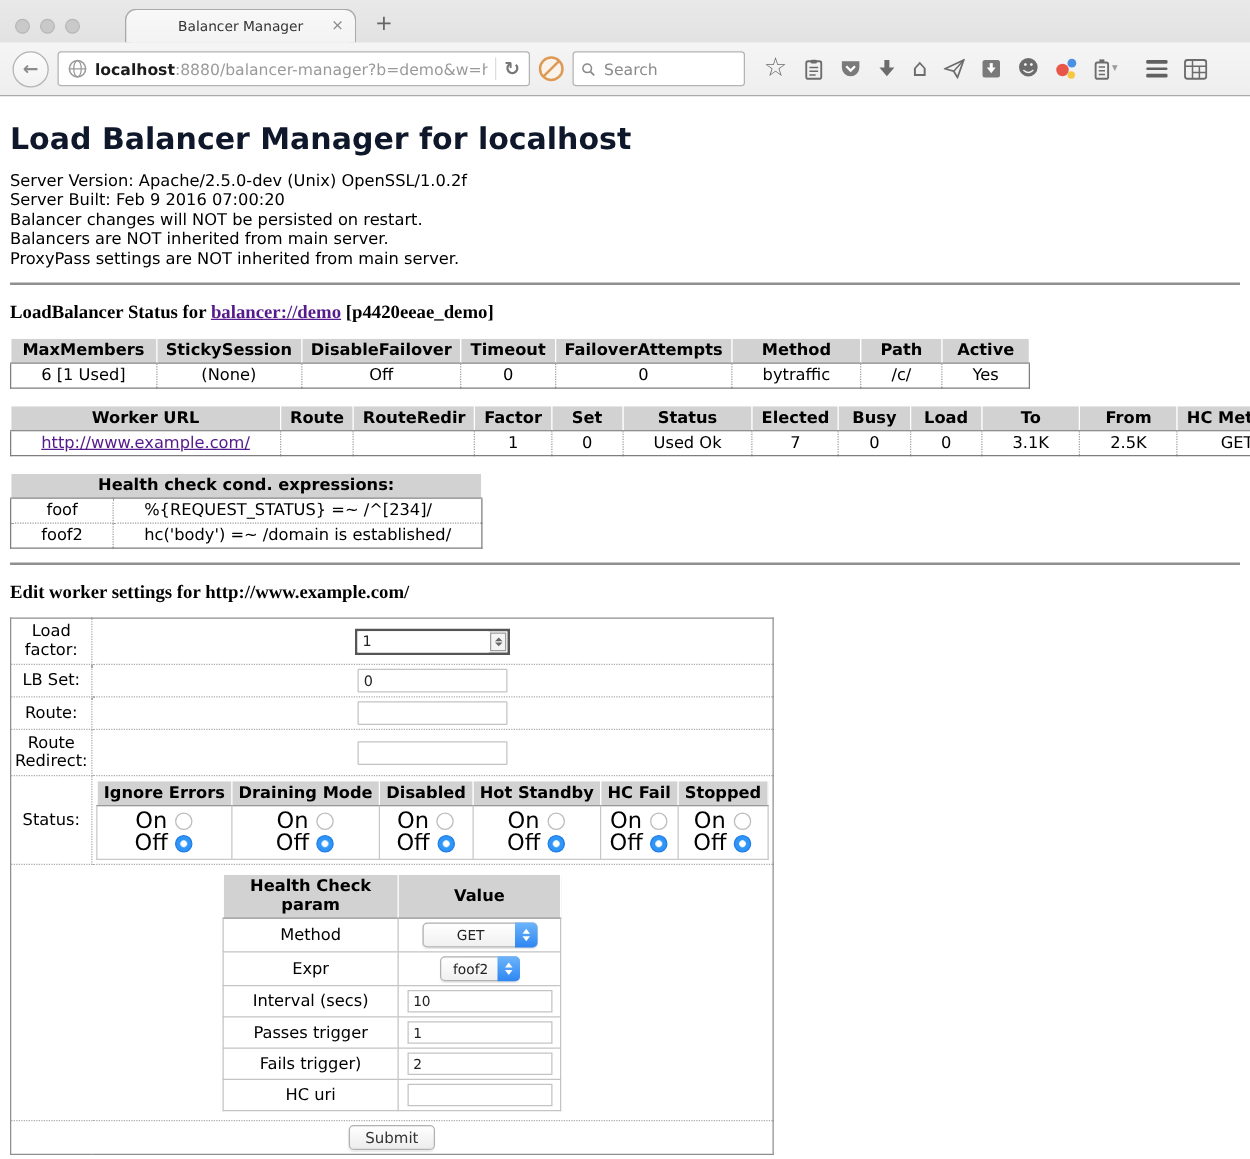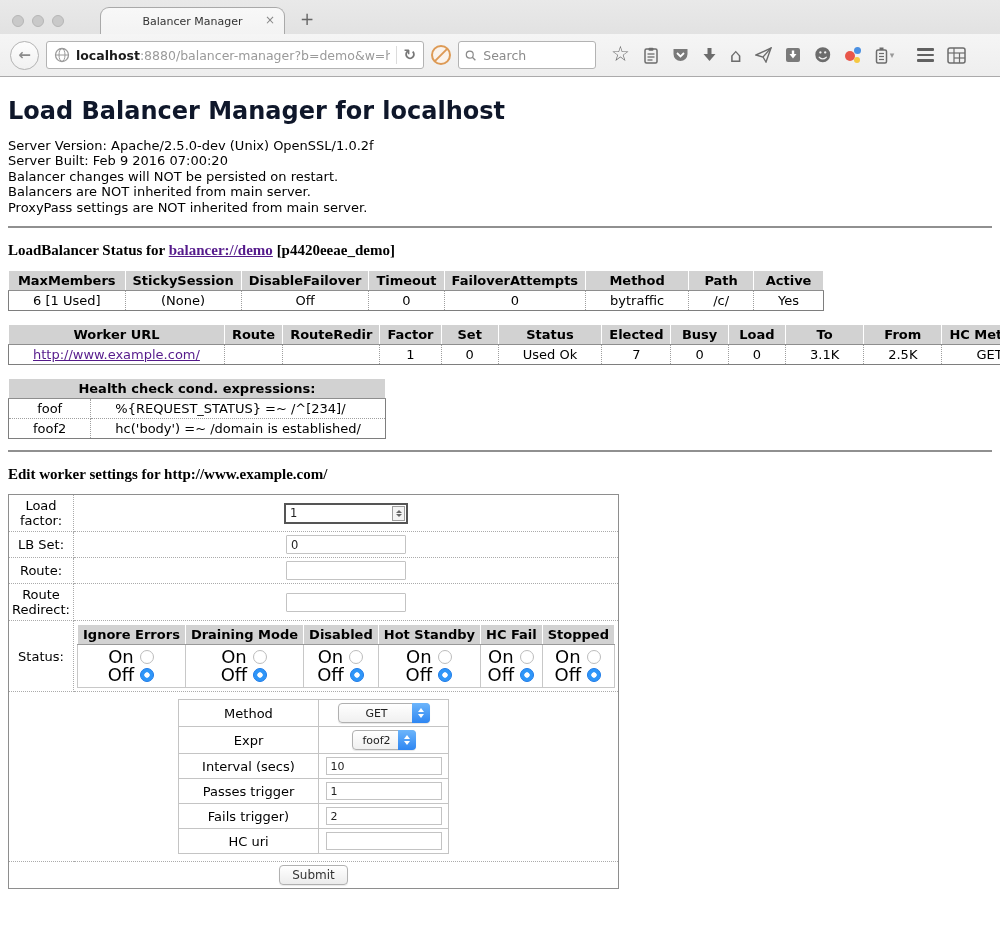--- a/index.html
+++ b/index.html
@@ -473,20 +473,24 @@
               </td>
             </tr>
           </tbody>
             </table>
         </td>
       </tr>
       <tr>
         <td colspan="2">
           <table class="hc">
             <tbody>
+                <tr>
+              <th>Health Check param</th>
+              <th>Value</th>
+            </tr>
             <tr>
               <td class="hc-label">Method</td>
               <td class="hc-value">
                 <span class="mac-select sel-method">
                       <span>GET</span>
                       <span class="stepper">
                         <span class="arr-up"></span>
                         <span class="arr-dn"></span>
                       </span>
                     </span>

